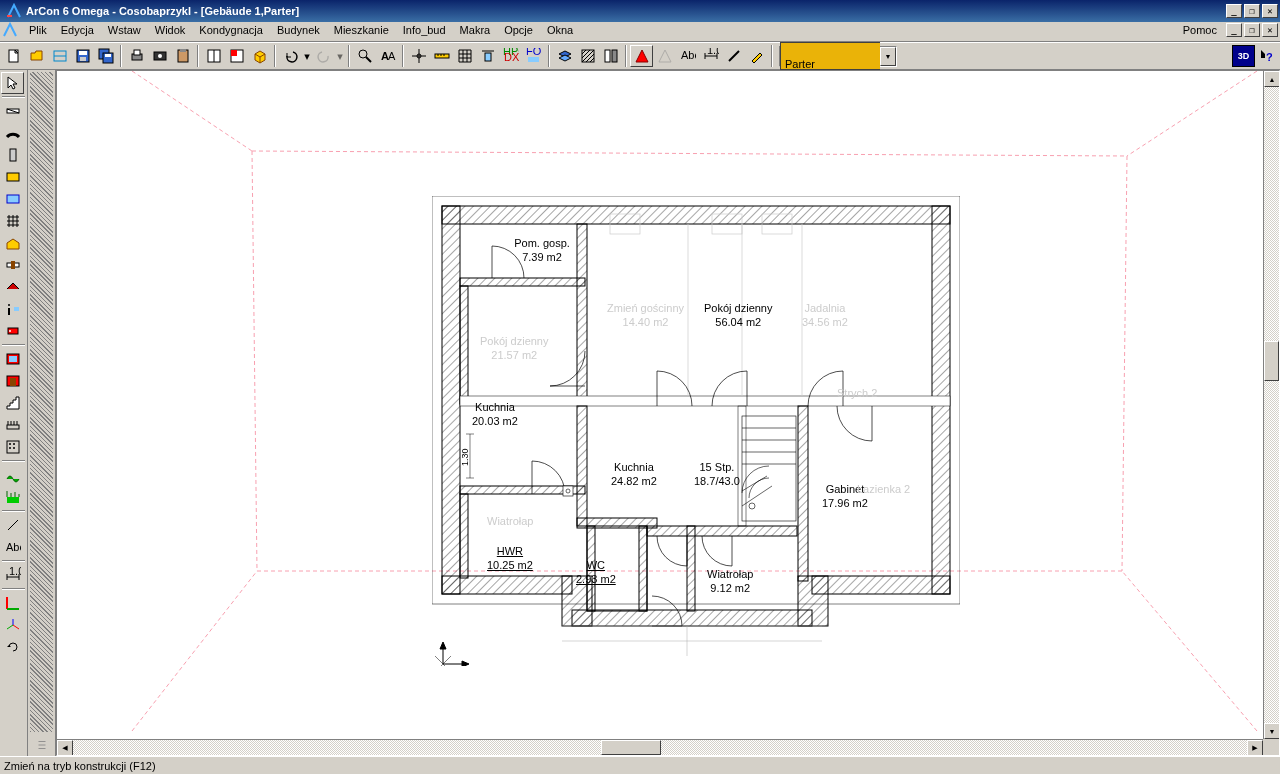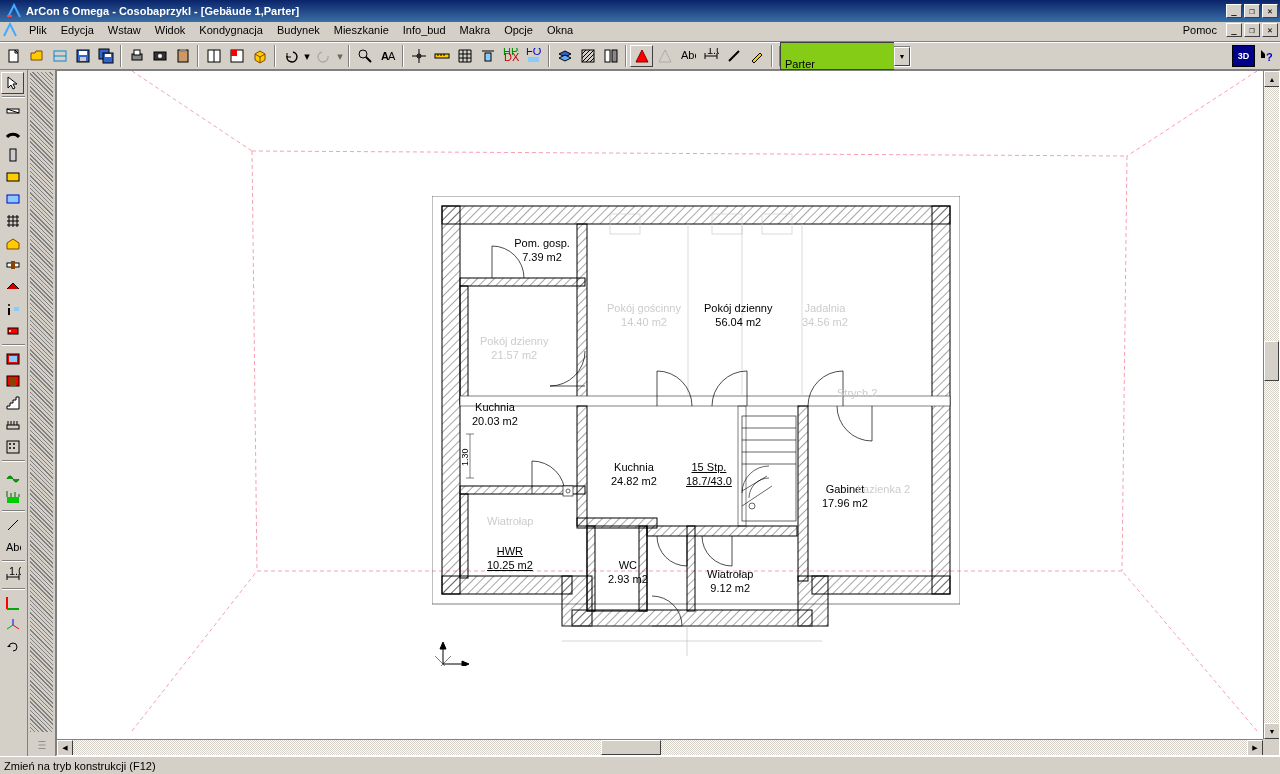--- a/index.html
+++ b/index.html
@@ -17,21 +17,21 @@
 .menubar .micon { width: 16px; height: 16px; margin-right: 4px; display:inline-flex; align-items:center; justify-content:center; }
 .menubar .menu-item { padding: 2px 7px; cursor: default; }
 .menubar .right { margin-left: auto; display:flex; align-items:center; }
 
 
 .toolbar { height: 28px; background: #d4d0c8; display: flex; align-items: center; padding: 1px 2px; border-top: 1px solid #fff; border-bottom: 1px solid #808080; }
 .tbtn { width: 23px; height: 22px; border: 1px solid #d4d0c8; display: flex; align-items: center; justify-content: center; margin: 0 0px; }
 .tsep { width: 2px; height: 22px; border-left: 1px solid #808080; border-right: 1px solid #fff; margin: 0 3px; }
 .tbtn svg { width: 16px; height: 16px; }
 .dropdown { display: inline-flex; align-items: center; border: 1px solid #808080; border-right-color: #fff; border-bottom-color:#fff; background: #fff; height: 21px; margin: 0 3px; }
-.dropdown .ddtext { background: #84cc16; border: 1px solid #404040; border-right:0; padding: 13px 4px; width: 114px; height: 19px; line-height:16px; }
+.dropdown .ddtext { background: #eab308; border: 1px solid #404040; border-right:0; padding: 13px 4px; width: 100px; height: 19px; line-height:16px; }
 .dropdown .ddbtn { width: 16px; height: 19px; background: #d4d0c8; border:1px solid #fff; border-right-color:#404040; border-bottom-color:#404040; display:flex; align-items:center; justify-content:center; font-size:7px; }
 
 
 .workspace { position: absolute; top: 70px; left: 0; right: 0; bottom: 18px; display: flex; }
 .side-toolbar { width: 28px; background: #d4d0c8; border-right: 1px solid #808080; display: flex; flex-direction: column; padding: 2px 1px; }
 .side-toolbar .tbtn { margin-bottom: 0px; }
 .side-toolbar .ssep { height: 2px; border-top:1px solid #808080; border-bottom:1px solid #fff; margin: 2px 1px; }
 .side-toolbar2 { width: 28px; background: #d4d0c8; border-right: 1px solid #808080; display: flex; flex-direction:column; }
 .side-toolbar2 .grip { flex:1; background: repeating-linear-gradient(45deg, #808080 0 1px, #d4d0c8 1px 3px); margin:2px; }
 
@@ -580,27 +580,27 @@
           <circle cx="136" cy="295" r="2" fill="none" stroke="#000" stroke-width="0.6"></circle>
         </svg>
 
         
         <div class="room-label" style="left:70px; top:40px; width:80px"><span>Pom. gosp.</span><br><span>7.39 m2</span></div>
         <div class="room-label" style="left:40px; top:164px;margin-top:40px;"><span>Kuchnia</span><br><span>20.03 m2</span></div>
         <div class="room-label" style="left:272px; top:105px;"><span>Pokój dzienny</span><br><span>56.04 m2</span></div>
         <div class="room-label" style="left:179px; top:264px;"><span>Kuchnia</span><br><span>24.82 m2</span></div>
         <div class="room-label" style="left:390px; top:286px;"><span>Gabinet</span><br><span>17.96 m2</span></div>
         <div class="room-label" style="left:55px; top:348px;text-decoration:underline;"><span>HWR</span><br><span>10.25 m2</span></div>
-        <div class="room-label" style="left:176px; top:362px;"><span>WC</span><br><span>2.93 m2</span></div>
+        <div class="room-label" style="left:144px; top:362px;text-decoration:underline;"><span>WC</span><br><span>2.93 m2</span></div>
         <div class="room-label" style="left:275px; top:362px;margin-top:9px;"><span>Wiatrołap</span><br><span>9.12 m2</span></div>
-        <div class="room-label" style="left:254px; top:264px; font-size:10px;text-decoration:underline;"><span>15 Stp.</span><br><span>18.7/43.0</span></div>
+        <div class="room-label" style="left:262px; top:264px; font-size:10px;"><span>15 Stp.</span><br><span>18.7/43.0</span></div>
         <div class="room-label" style="left:28px; top:270px; transform:rotate(-90deg); transform-origin:left top; font-size:9px;">1.30</div>
 
         
-        <div class="room-label room-label-ghost" style="left:175px; top:105px;"><span>Pokój gościnny</span><br><span>14.40 m2</span></div>
+        <div class="room-label room-label-ghost" style="left:175px; top:105px;"><span>Zmień gościnny</span><br><span>14.40 m2</span></div>
         <div class="room-label room-label-ghost" style="left:370px; top:105px;"><span>Jadalnia</span><br><span>34.56 m2</span></div>
         <div class="room-label room-label-ghost" style="left:48px; top:138px;"><span>Pokój dzienny</span><br><span>21.57 m2</span></div>
         <div class="room-label room-label-ghost" style="left:55px; top:318px;">Wiatrołap</div>
         <div class="room-label room-label-ghost" style="left:425px; top:286px;">Łazienka 2</div>
         <div class="room-label room-label-ghost" style="left:405px; top:190px;">Strych 2</div>
       </div>
 
     </div>
 
     <div class="scrollbar-v">

